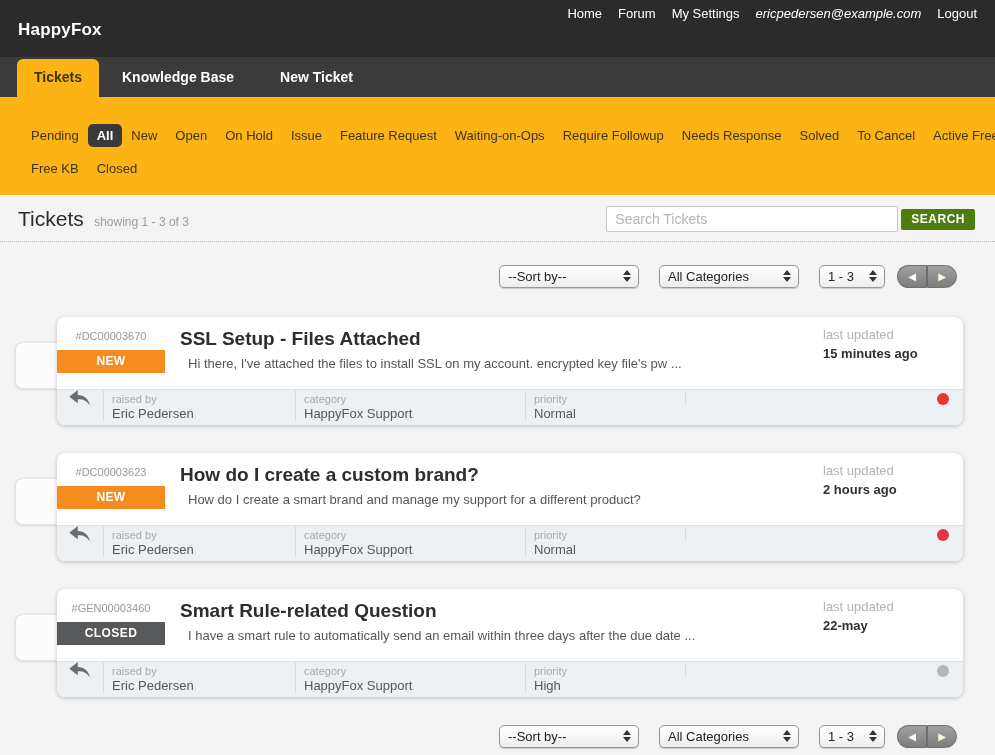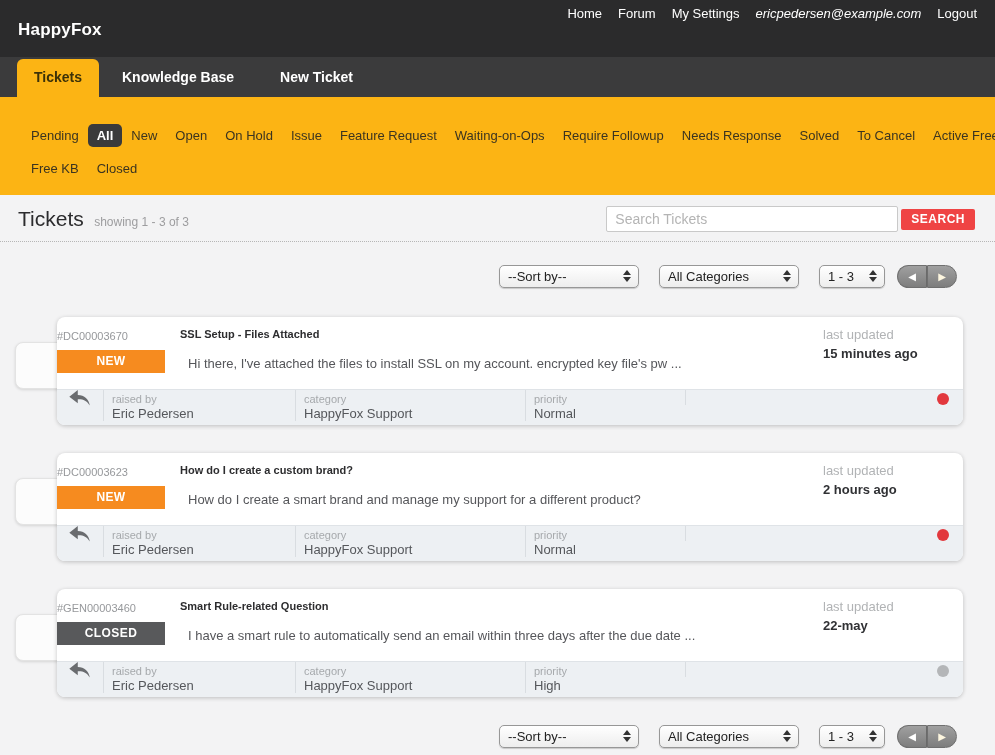--- a/index.html
+++ b/index.html
@@ -71,21 +71,21 @@
   .searchbox input {
     width: 292px; height: 26px;
     border: 1px solid #c9c9c9; border-radius: 2px;
     background: #fff; font-size: 14px; padding: 0 8px;
     color: #444; outline: none;
     font-family: "Liberation Sans", sans-serif;
   }
   .searchbox input::placeholder { color: #b4b4b4; }
   .search-btn {
     height: 21px; margin-left: 3px; padding: 0 10px;
-    background: #ef4444; border: none; border-radius: 2px;
+    background: #4d7c0f; border: none; border-radius: 2px;
     color: #fff; font-weight: bold; font-size: 12px; letter-spacing: .5px;
     cursor: pointer; font-family: "Liberation Sans", sans-serif;
   }
   .dotted { border-bottom: 1px dotted #b6b6b6; margin-top: 9px; }
 
   
   .controls {
     display: flex; justify-content: flex-end; align-items: center;
     padding-right: 38px;
   }
@@ -132,30 +132,30 @@
     cursor: pointer;
   }
   .card {
     position: relative;
     background: #fff; border-radius: 8px;
     box-shadow: 0 1px 4px rgba(0,0,0,.22);
   }
   .card-body { position: relative; height: 72px; }
   .ticket-id {
     position: absolute; left: 0; top: 13px; width: 108px;
-    text-align: left; font-size: 11px; color: #96989b;
+    text-align: center; font-size: 11px; color: #96989b;
   }
   .badge {
     position: absolute; left: 0; top: 33px; width: 108px; height: 23px;
     color: #fff; font-size: 12px; font-weight: bold; letter-spacing: .4px;
     text-align: center; line-height: 23px;
   }
   .ticket-title {
     position: absolute; left: 123px; top: 11px;
-    font-size: 11px; font-weight: bold; color: #2d2d2f; cursor: pointer;
+    font-size: 19px; font-weight: bold; color: #2d2d2f; cursor: pointer;
   }
   .ticket-snippet {
     position: absolute; left: 131px; top: 39px; width: 575px;
     font-size: 13px; color: #55565a;
     white-space: nowrap; overflow: hidden;
   }
   .last-updated { position: absolute; left: 766px; top: 10px; width: 150px; }
   .last-updated .lbl { font-size: 13px; color: #b1b3b5; }
   .last-updated .val { font-size: 13px; color: #303134; margin-top: 4px; font-weight: bold; }
 

